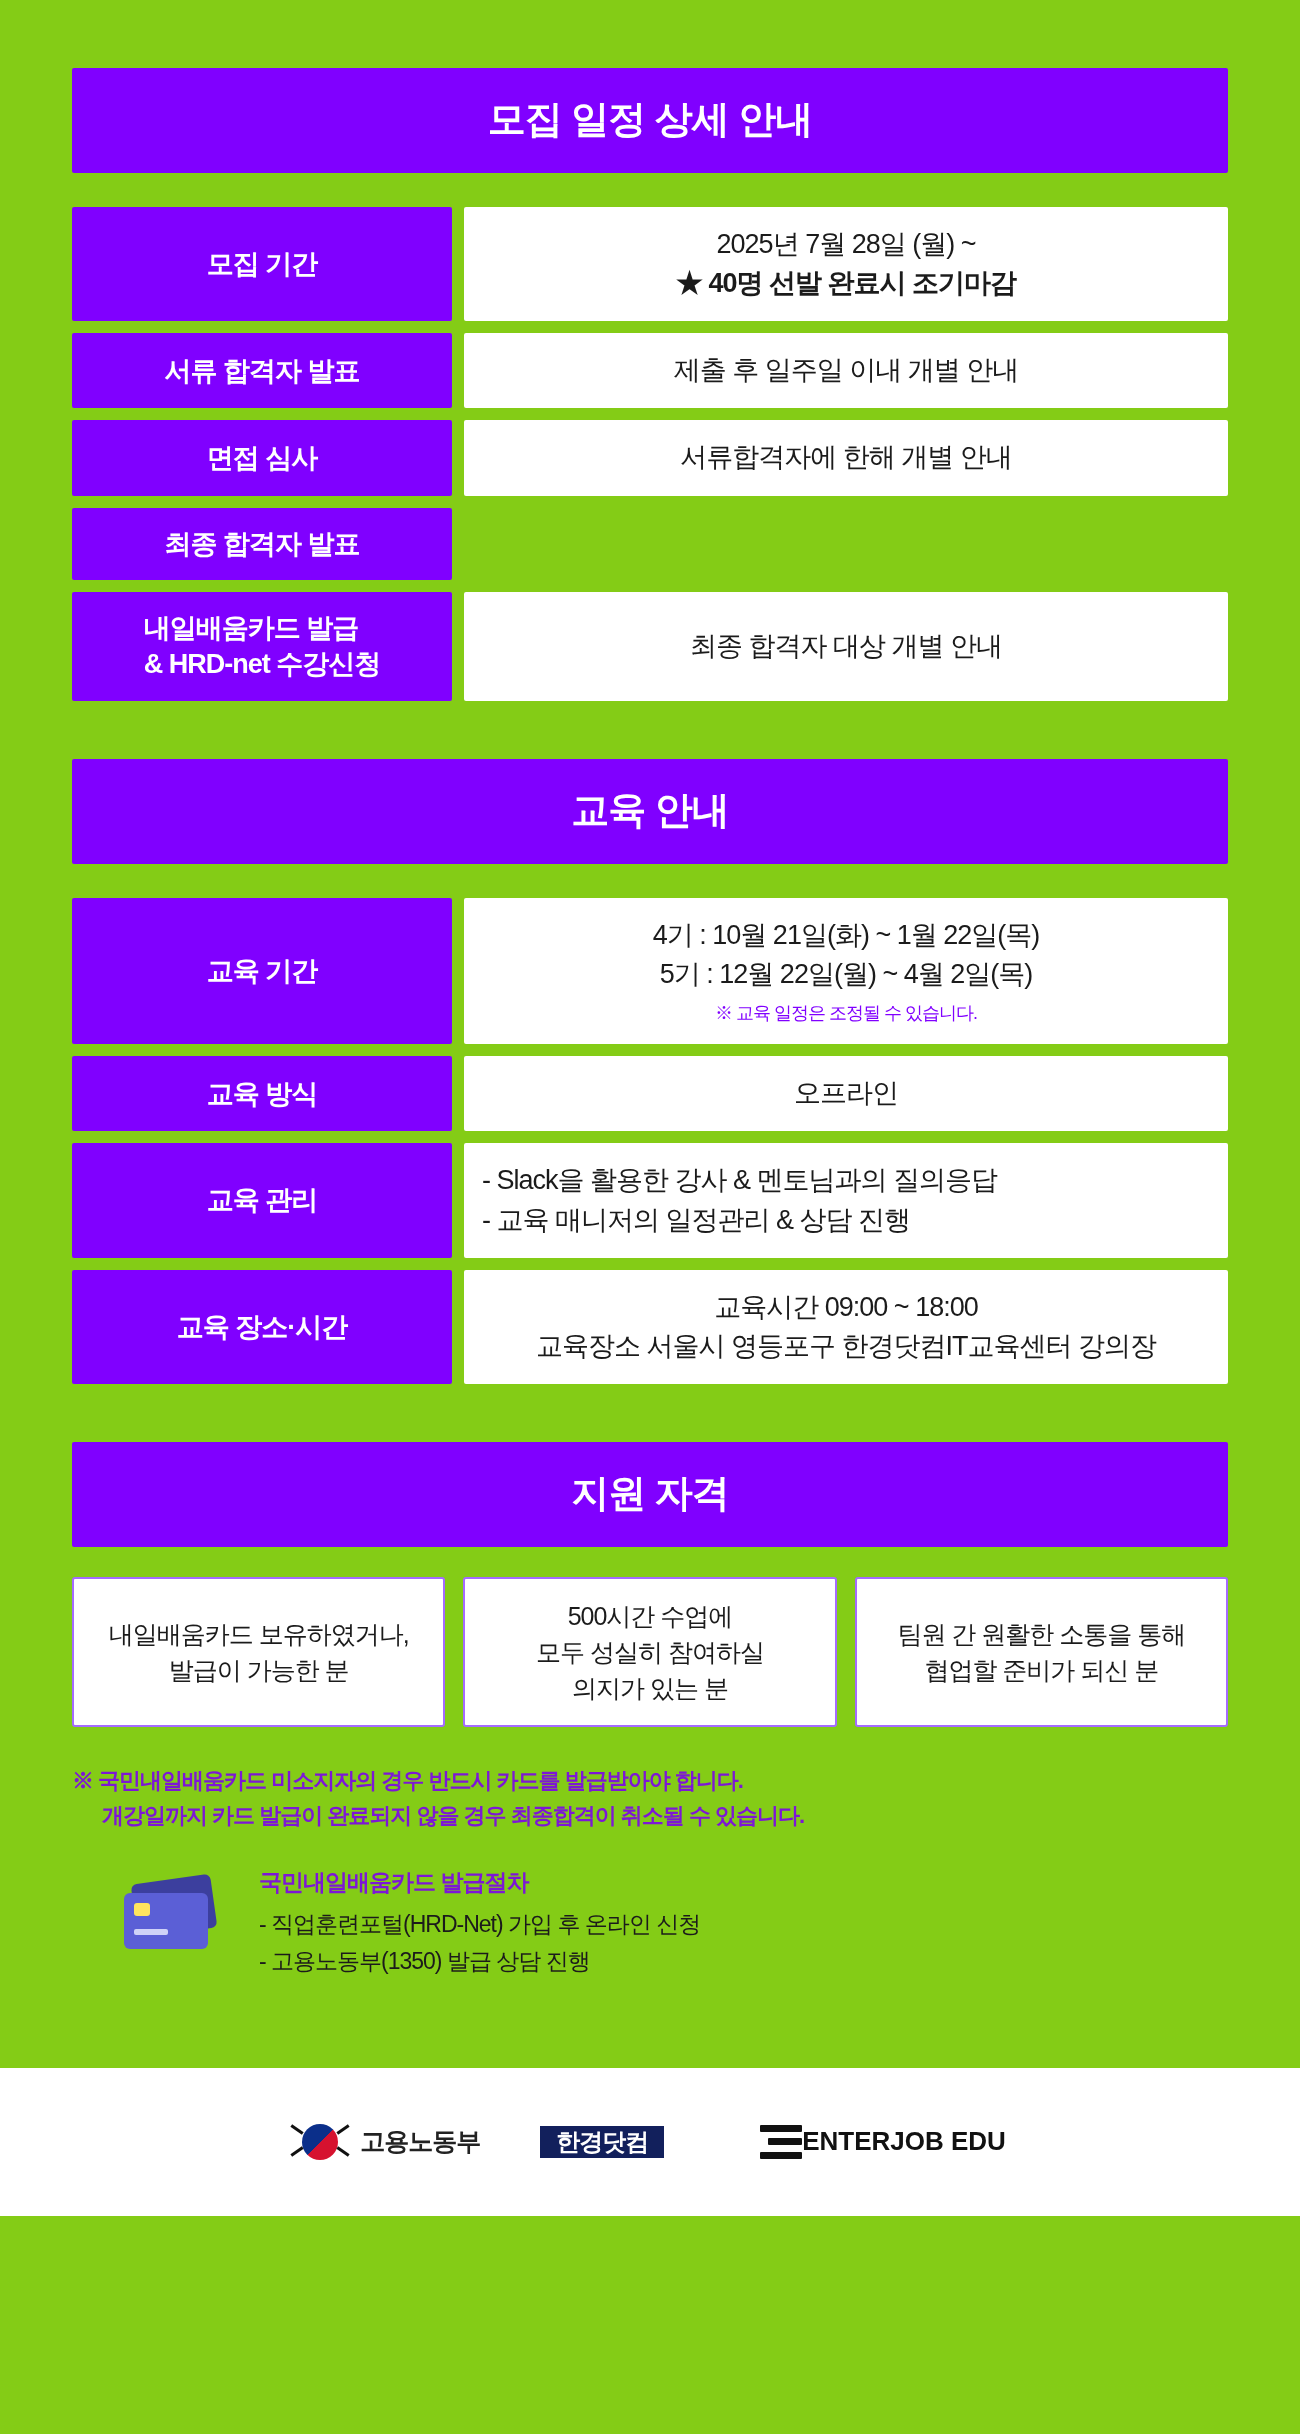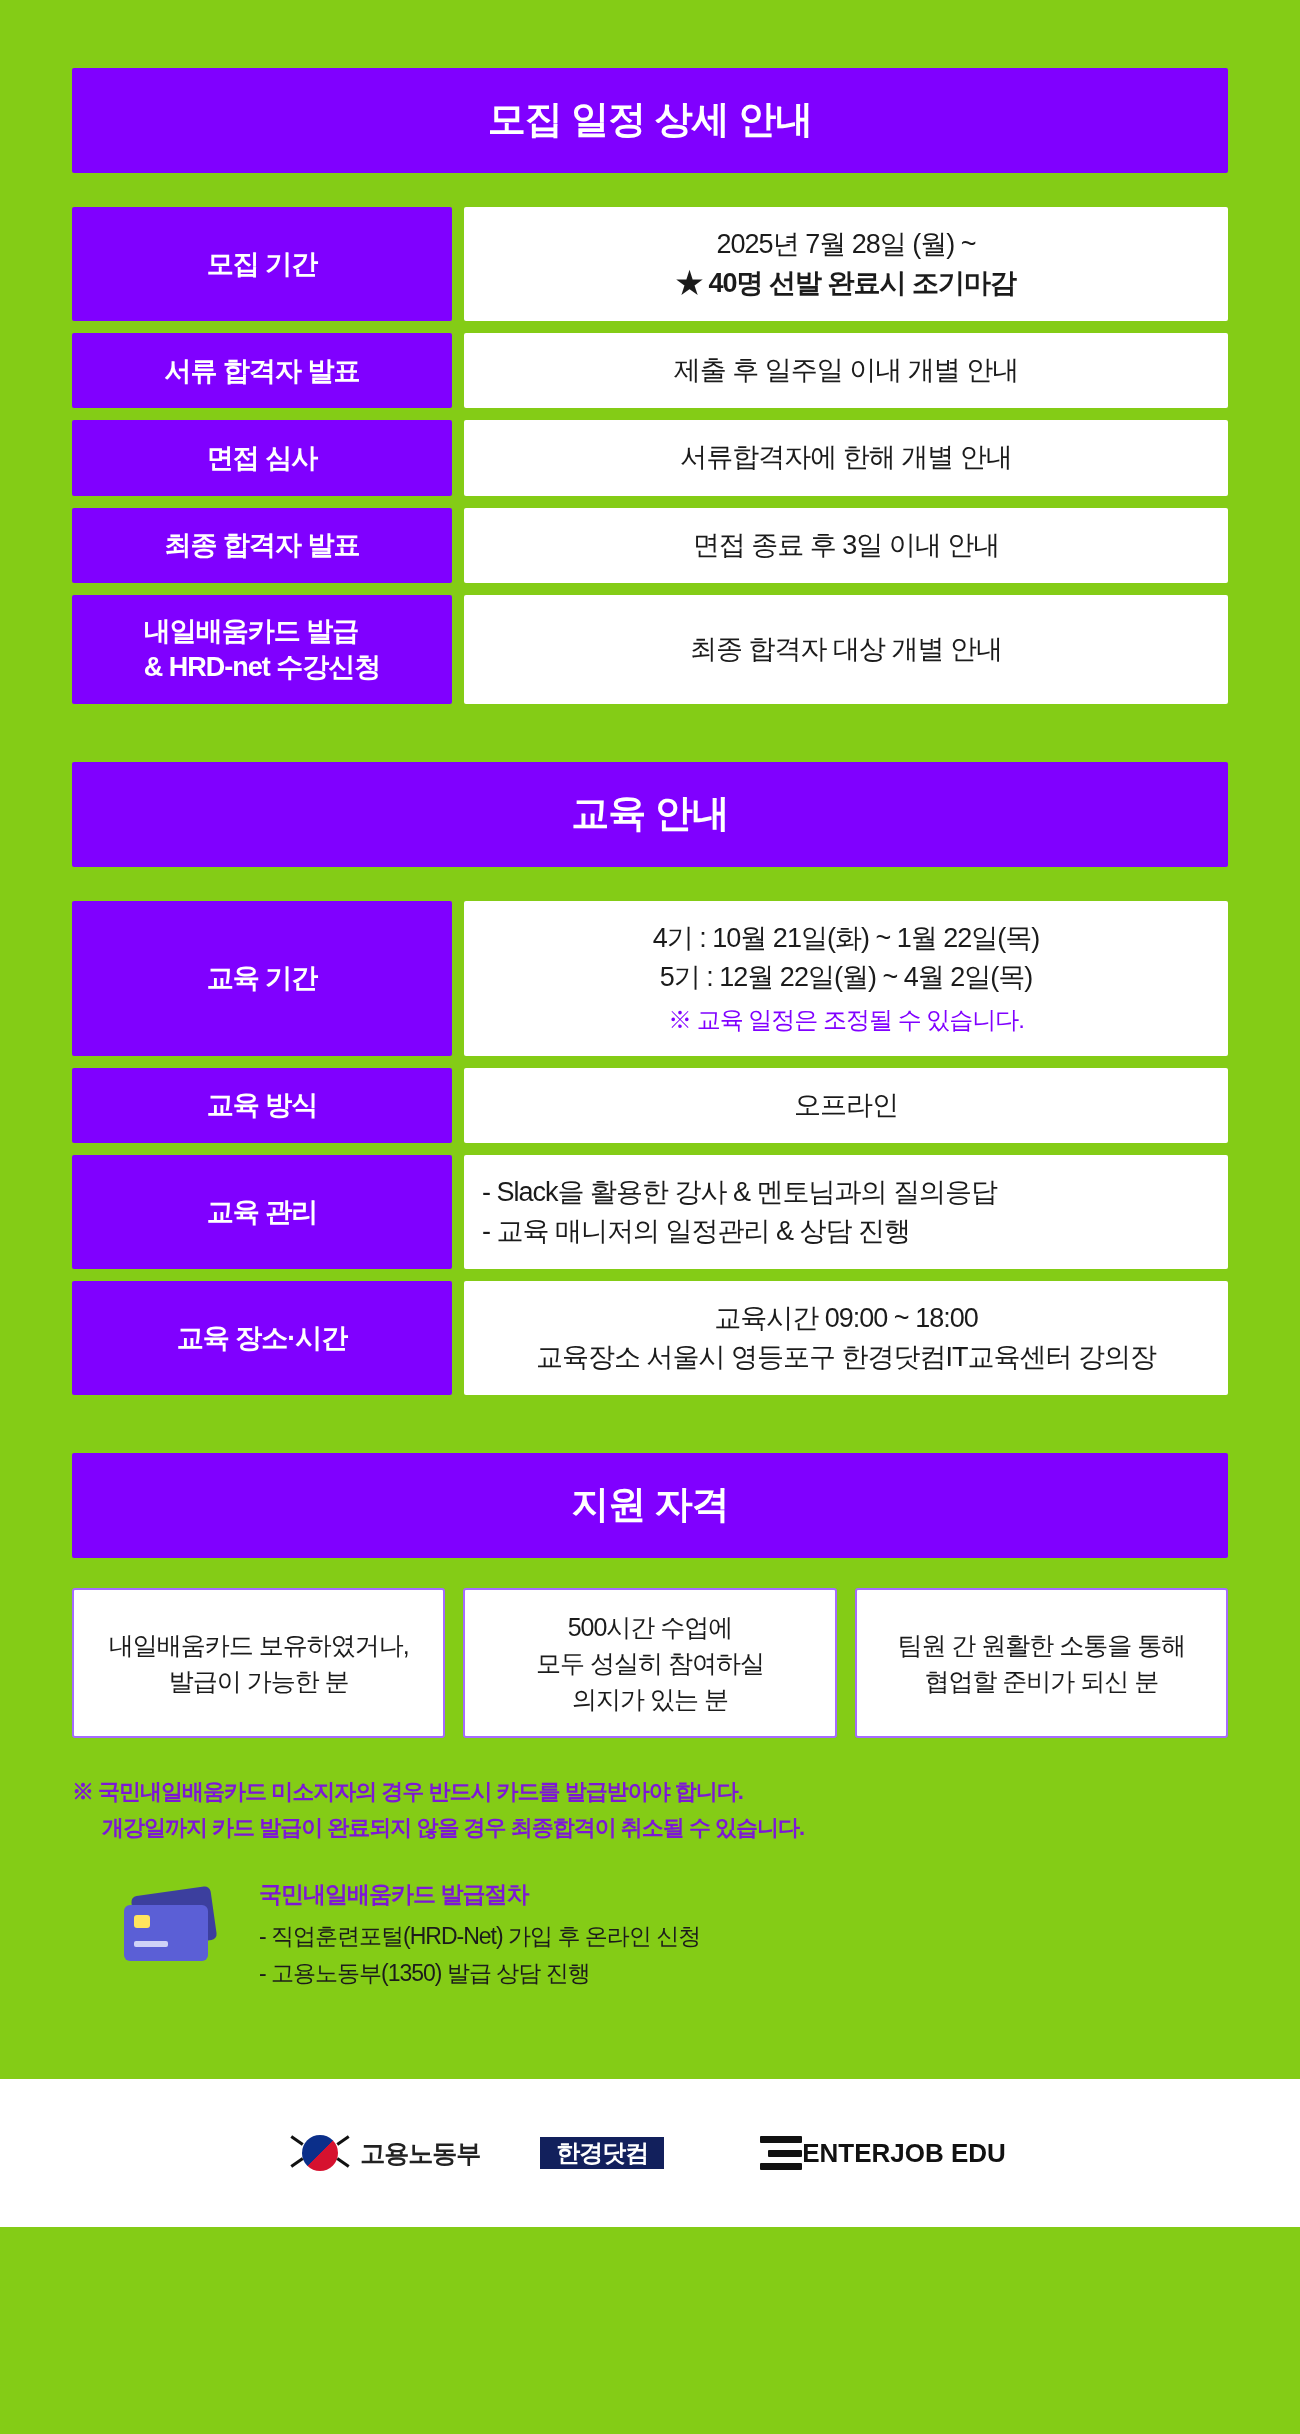--- a/index.html
+++ b/index.html
@@ -81,21 +81,21 @@
     border-radius: 2px;
   }
   .row .value.left {
     align-items: flex-start;
     text-align: left;
     padding-left: 18px;
   }
   .value .line { display: block; }
   .value .line.bold { font-weight: bold; }
   .value .line.note {
-    font-size: 24px;
+    font-size: 18px;
     color: #8000ff;
     margin-top: 6px;
   }
 
   
   .section { margin-top: 58px; }
 
   
   .cards {
     margin-top: 30px;
@@ -293,23 +293,20 @@
           <span>면접 심사</span>
         </div>
         <div class="value">
           <span class="line">서류합격자에 한해 개별 안내</span>
         </div>
       </div>
 
       <div class="row">
         <div class="label">
           <span>최종 합격자 발표</span>
-        </div>
-        <div class="value">
-          <span class="line">면접 종료 후 3일 이내 안내</span>
         </div>
       </div>
 
       <div class="row">
         <div class="label" style="white-space:pre-line;">
           <span style="white-space:pre-line;">내일배움카드 발급
 &amp; HRD-net 수강신청</span>
         </div>
         <div class="value">
           <span class="line">최종 합격자 대상 개별 안내</span>

